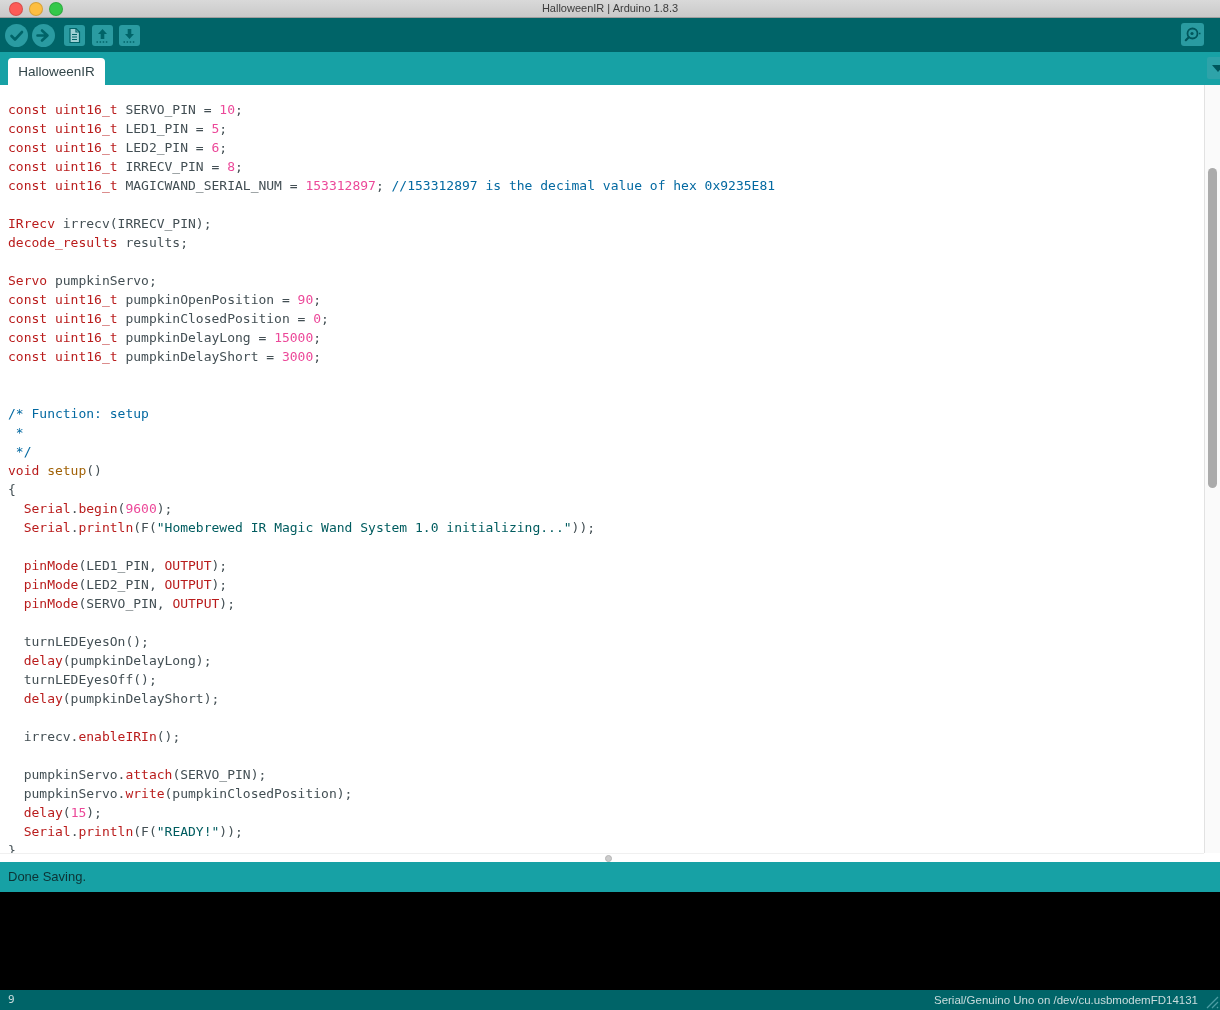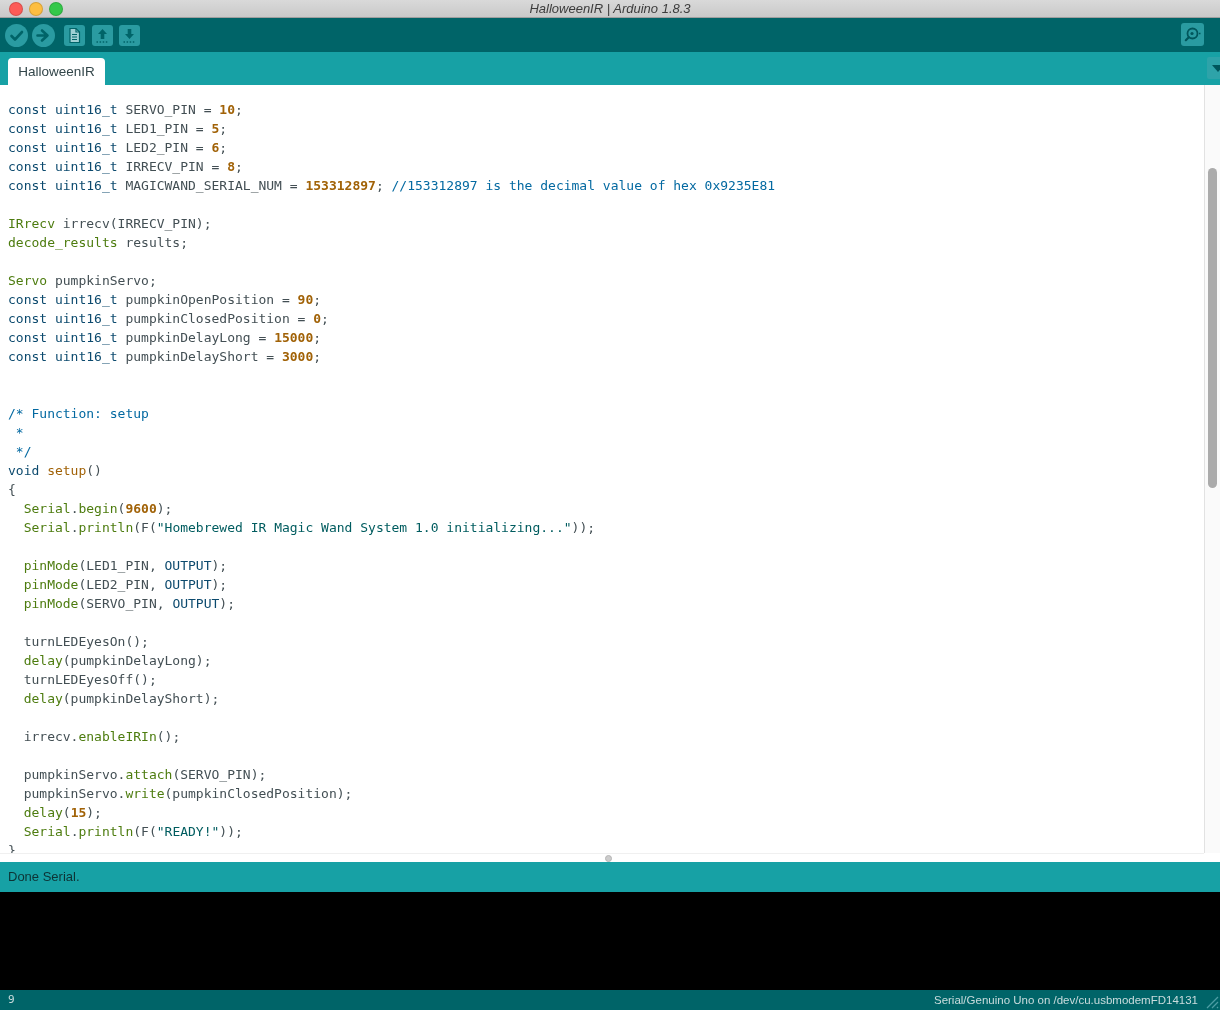--- a/index.html
+++ b/index.html
@@ -5,21 +5,21 @@
   html,body{margin:0;padding:0;background:#e8e8e8;}
   #app{position:relative;width:1220px;height:1010px;overflow:hidden;background:#fff;
        font-family:"Liberation Sans",sans-serif;}
 
   
   .titlebar{position:absolute;left:0;top:0;width:1220px;height:17px;
     background:linear-gradient(#d9d9d9,#c9c9c9);border-bottom:1px solid #9f9f9f;}
   .lights{position:absolute;left:9px;top:2px;display:flex;gap:6px;}
   .light{width:12px;height:12px;border-radius:50%;border:0.5px solid rgba(0,0,0,.15);}
   .titletext{position:absolute;left:0;right:0;top:0;height:17px;line-height:17px;
-    text-align:center;font-size:13px;color:#3c3c3c;font-style:italic;}
+    text-align:center;font-size:11px;color:#3c3c3c;}
 
   
   .toolbar{position:absolute;left:0;top:18px;width:1220px;height:34px;background:#006468;}
   .tbtn{position:absolute;top:6px;background:#2A9BA1;cursor:pointer;}
   .tbtn.round{width:23px;height:23px;border-radius:50%;}
   .tbtn.square{width:21px;height:21px;border-radius:3px;top:7px;}
   .tbtn svg{display:block;width:100%;height:100%;}
 
   
   .tabbar{position:absolute;left:0;top:52px;width:1220px;height:33px;background:#17A1A5;padding-left:31px;}
@@ -31,27 +31,27 @@
   .tabdrop .tri{position:absolute;left:5px;top:8px;width:0;height:0;
     border-left:6.5px solid transparent;border-right:6.5px solid transparent;
     border-top:7px solid #00565c;}
 
   
   .editor{position:absolute;left:0;top:85px;width:1204px;height:768px;background:#fff;
     overflow:hidden;padding:15px 0 0 8px;box-sizing:border-box;
     font-family:"DejaVu Sans Mono",monospace;font-size:13px;line-height:19px;
     white-space:pre;cursor:text;}
   .code-line{height:19px;}
-  .kw{color:#0c4a6e;}
-  .fn{color:#4d7c0f;}
+  .kw{color:#b91c1c;}
+  .fn{color:#b91c1c;}
   .g{color:#a16207;}
   .str{color:#005C5F;}
   .cm{color:#0369a1;}
   .pl{color:#434F54;}
-  .num{color:#a16207;font-weight:bold;}
+  .num{color:#ec4899;font-weight:normal;}
 
   
   .vscroll{position:absolute;left:1204px;top:85px;width:16px;height:768px;
     background:#fafafa;border-left:1px solid #e2e2e2;box-sizing:border-box;}
   .vthumb{position:absolute;left:3px;top:83px;width:9px;height:320px;border-radius:5px;
     background:#ababab;}
   .hstrip{position:absolute;left:0;top:853px;width:1204px;height:9px;background:#ffffff;
     border-top:1px solid #f0f0f0;}
   .hdot{position:absolute;left:605px;top:1px;width:7px;height:7px;border-radius:50%;
     background:#cccccc;border:1px solid #b5b5b5;box-sizing:border-box;}
@@ -135,21 +135,21 @@
 
   <div class="vscroll">
     <div class="vthumb"></div>
   </div>
 
   <div class="hstrip">
     <div class="hdot"></div>
   </div>
 
   <div class="statusbar">
-    <div class="statusmsg">Done Serial.</div>
+    <div class="statusmsg">Done Saving.</div>
   </div>
 
   <div class="console"></div>
 
   <div class="footer">
     <div class="linenum">9</div>
     <div class="boardinfo">Serial/Genuino Uno on /dev/cu.usbmodemFD14131</div>
     <svg class="grip" viewBox="0 0 17 17">
       <path d="M16 5 L5 16 M16 10 L10 16 M16 15 L15 16" stroke="#4c9da3" stroke-width="1.3" fill="none"></path>
     </svg>

